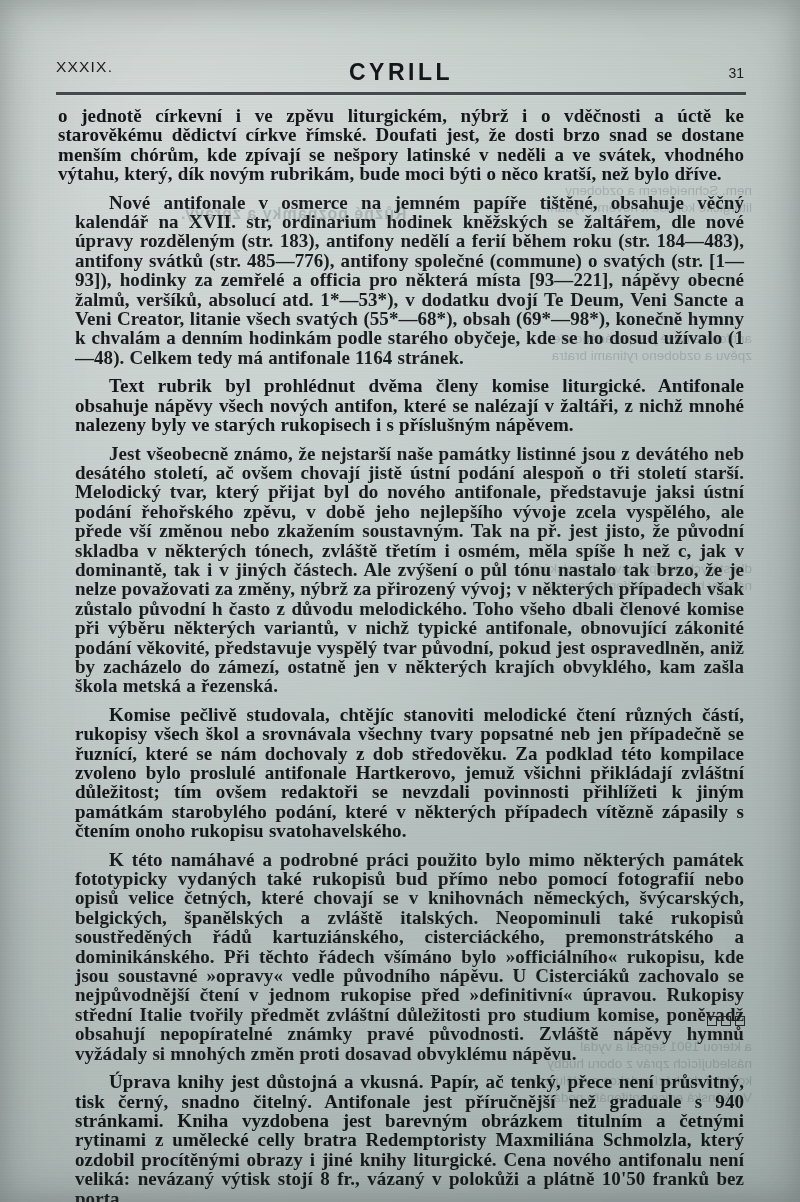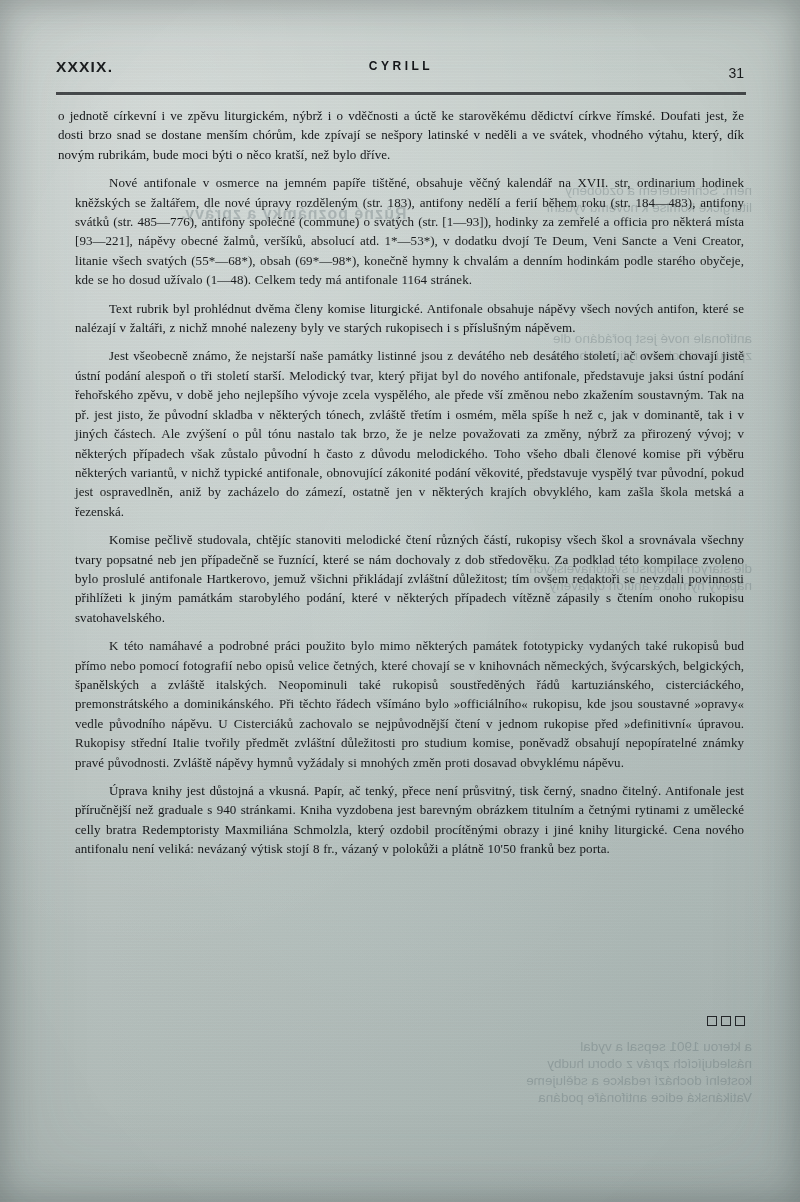--- a/index.html
+++ b/index.html
@@ -38,34 +38,34 @@
     left: 56px;
     top: 58px;
     width: 690px;
     height: 34px;
   }
   .folio-left {
     position: absolute;
     left: 0;
     top: 0;
     font-family: "Liberation Sans", sans-serif;
-    font-weight: bold;
+    font-weight: normal;
     font-size: 15.5px;
     letter-spacing: 1.2px;
     color: #1b1d1f;
   }
   .running-title {
     position: absolute;
     left: 0;
     right: 0;
     top: 1px;
     text-align: center;
     font-family: "Liberation Sans", sans-serif;
     font-weight: bold;
-    font-size: 12px;
+    font-size: 23px;
     letter-spacing: 3.5px;
     color: #15171a;
   }
   .folio-right {
     position: absolute;
     right: 2px;
     top: 7px;
     font-family: "Liberation Sans", sans-serif;
     font-size: 14px;
     color: #1b1d1f;
@@ -83,27 +83,28 @@
 
   
   .body {
     position: absolute;
     left: 58px;
     top: 106px;
     width: 686px;
   }
   p {
     margin: 0 0 9px 0;
-    font-size: 13px;
+    font-size: 19px;
     line-height: 19.4px;
     text-align: justify;
     text-justify: inter-word;
     letter-spacing: 0.05px;
     word-spacing: 0.4px;
     color: #16181a;
+    font-weight: bold;
   }
   p.indent { text-indent: 34px; margin-left: 17px; }
   p.noindent { text-indent: 0; }
 
   
   p:nth-child(odd) { color: #15171a; }
   p:nth-child(even) { color: #1a1c1e; }
 
   
   .ornament {

